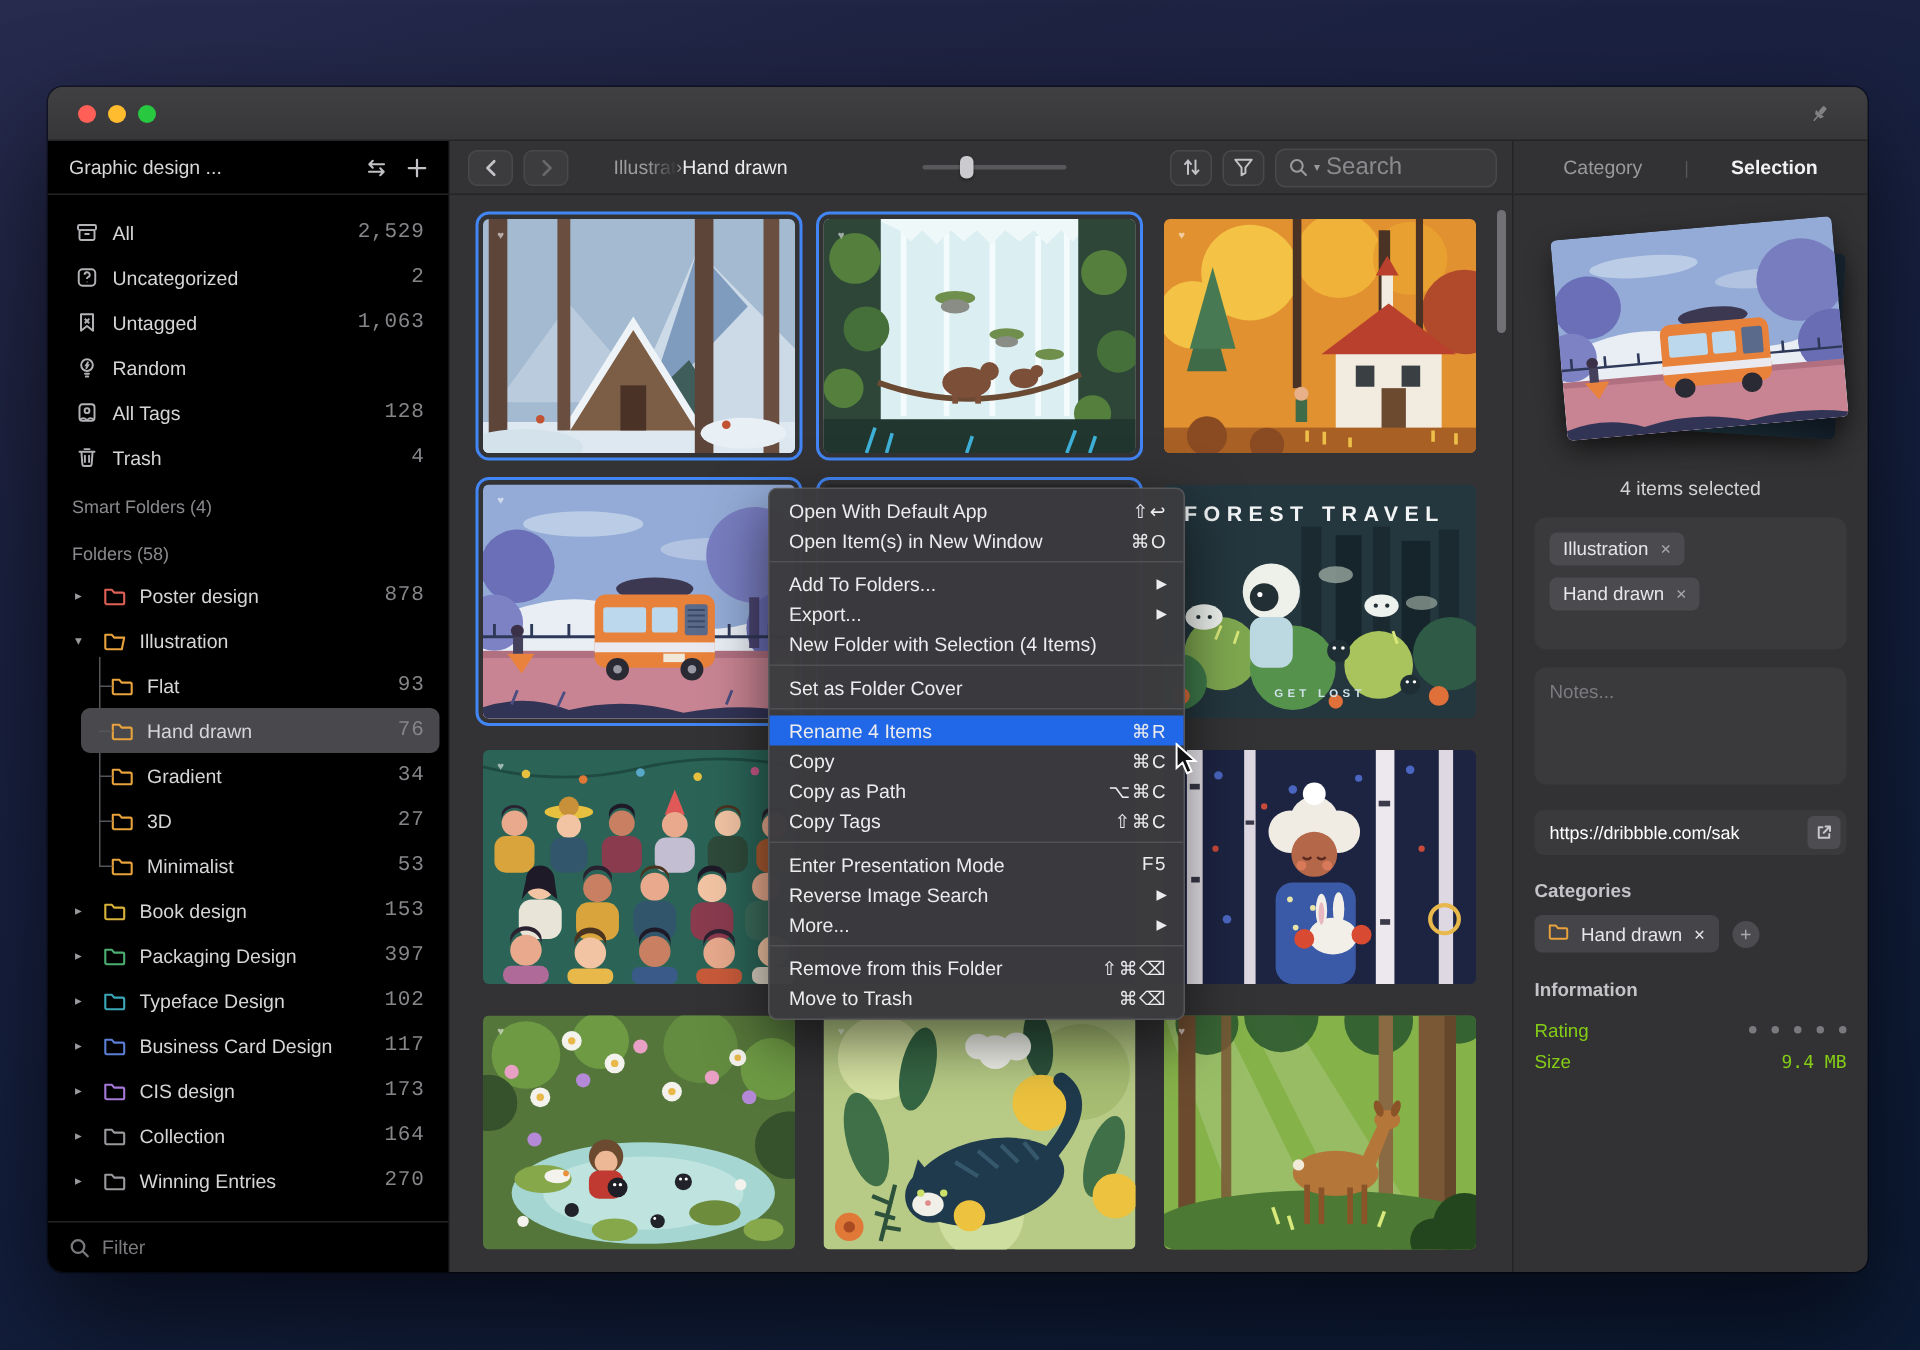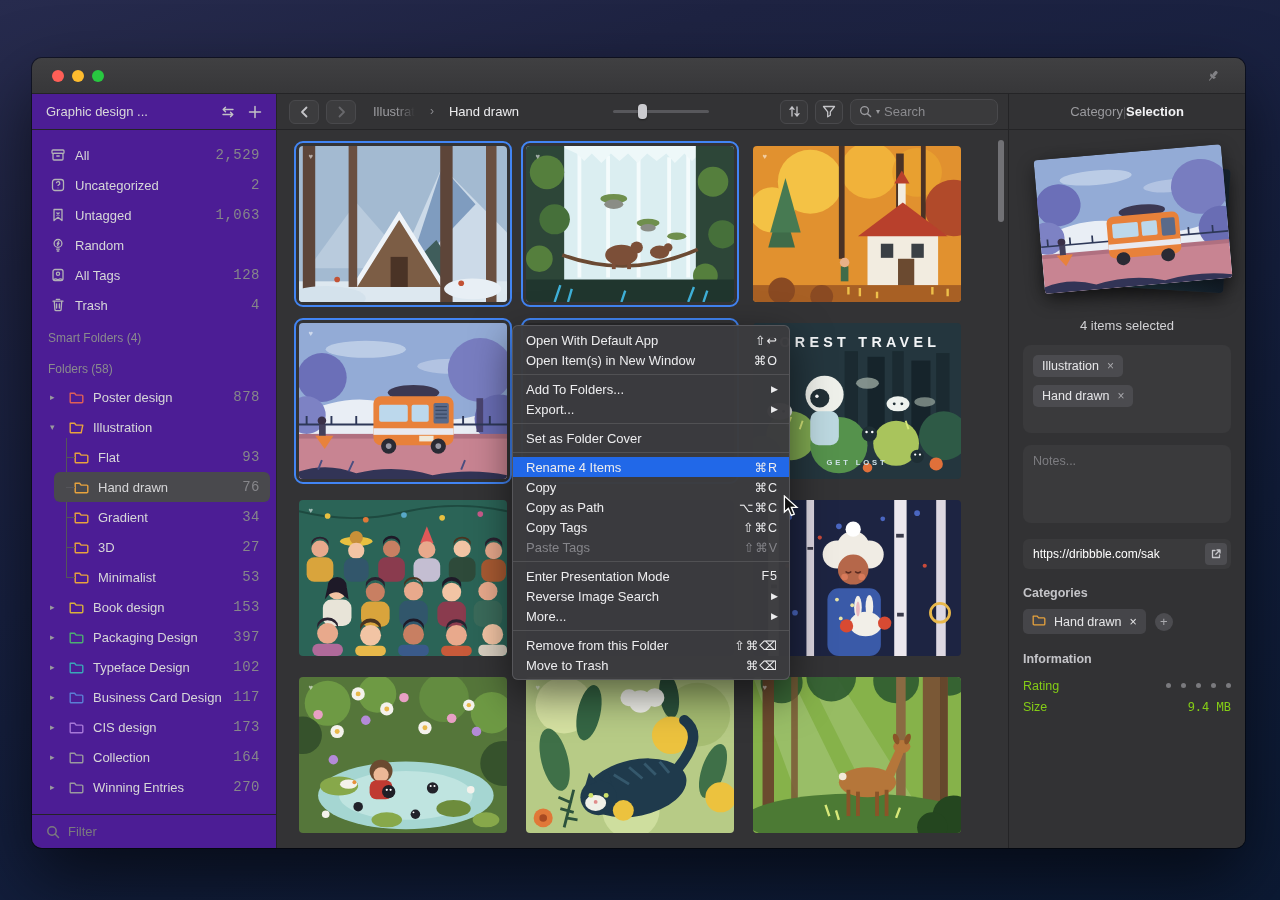--- a/index.html
+++ b/index.html
@@ -16,21 +16,21 @@
     display:flex; flex-direction:column; position:absolute;
   }
   .titlebar { height:36px; flex:none; background:linear-gradient(#404042,#373739); border-bottom:1px solid #242426; position:relative; }
   .traffic { position:absolute; left:20px; top:12px; display:flex; gap:8px; }
   .dot { width:12px; height:12px; border-radius:50%; }
   .dot.r{background:#ff5f57} .dot.y{background:#febc2e} .dot.g{background:#28c840}
   .pin { position:absolute; right:24px; top:10px; opacity:.75; }
   .wbody { flex:1; display:flex; min-height:0; }
 
   
-  .sidebar { width:245px; flex:none; background:#4c1d95; border-right:1px solid #242426; display:flex; flex-direction:column; position:relative; }
+  .sidebar { width:268px; flex:none; background:#000000; border-right:1px solid #242426; display:flex; flex-direction:column; position:relative; }
   .sb-header { height:36px; flex:none; border-bottom:1px solid #242426; display:flex; align-items:center; padding:0 14px; gap:12px; }
   .sb-title { color:#d8d8da; font-size:13px; flex:1; white-space:nowrap; overflow:hidden; }
   .hicon { color:#c2c2c6; display:flex; align-items:center; }
   .sb-list { flex:1; padding-top:10px; overflow:hidden; }
   .row, .frow { height:30px; margin:0 6px; border-radius:6px; display:flex; align-items:center; gap:9px; padding:0 10px 0 12px; font-size:13px; color:#d6d6d8; }
   .cnt { margin-left:auto; font-family:Liberation Mono, monospace; font-size:14px; color:#86868a; letter-spacing:.5px; }
   .sect { height:26px; margin-top:5px; display:flex; align-items:center; padding:0 16px; color:#8a8a8e; font-size:12px; }
   .frow .disc { width:10px; font-size:9px; color:#9a9a9e; flex:none; }
   .frow.child { margin-left:22px; padding-left:20px; position:relative; }
   .frow.child::before { content:""; position:absolute; left:12px; top:50%; width:9px; height:1px; background:#55555a; }
@@ -38,30 +38,30 @@
   .children::before { content:""; position:absolute; left:34px; top:-4px; bottom:14px; width:1px; background:#55555a; }
   .frow.selected { background:#49494d; }
   .filterbar { height:34px; flex:none; border-top:1px solid #242426; display:flex; align-items:center; gap:8px; padding:0 14px; }
   .filterbar input { flex:1; background:transparent; border:none; outline:none; color:#c8c8cc; font-size:13px; font-family:"Liberation Sans",sans-serif; }
   .filterbar input::placeholder { color:#7a7a7e; }
 
   
   .main { flex:1; min-width:0; background:#333335; display:flex; flex-direction:column; position:relative; }
   .toolbar { height:36px; flex:none; border-bottom:1px solid #242426; display:flex; align-items:center; padding:0 10px 0 12px; gap:7px; }
   .navbtn { width:30px; height:24px; flex:none; border:1px solid #49494c; background:#3c3c3e; border-radius:6px; display:flex; align-items:center; justify-content:center; }
-  .crumbs { display:flex; align-items:flex-start; gap:15px; font-size:13px; margin-left:10px; white-space:nowrap; }
+  .crumbs { display:flex; align-items:flex-start; gap:0; font-size:13px; margin-left:23px; white-space:nowrap; }
   .crumb-parent { color:#9c9ca0; -webkit-mask-image:linear-gradient(90deg,#000 55%,transparent 100%); mask-image:linear-gradient(90deg,#000 55%,transparent 100%); }
   .crumb-sep { color:#8a8a8e; font-size:12px; }
   .crumb-current { color:#ececee; }
   .spacer1 { flex:1.4; } .spacer2 { flex:1; }
   .slider { width:96px; height:3px; background:#58585c; border-radius:2px; position:relative; flex:none; }
   .slider .thumb { position:absolute; left:26%; top:-6px; width:9px; height:15px; border-radius:4px; background:#cbcbcf; box-shadow:0 1px 2px rgba(0,0,0,.4); }
   .sqbtn { width:28px; height:24px; flex:none; border:1px solid #49494c; background:#38383a; border-radius:6px; display:flex; align-items:center; justify-content:center; }
   .search { width:148px; height:26px; flex:none; background:#3a3a3c; border:1px solid #49494c; border-radius:7px; display:flex; align-items:center; gap:4px; padding:0 8px; }
-  .search input { flex:1; min-width:0; background:transparent; border:none; outline:none; color:#e5e5e5; font-size:13px; font-family:"Liberation Sans",sans-serif; }
+  .search input { flex:1; min-width:0; background:transparent; border:none; outline:none; color:#e5e5e5; font-size:16px; font-family:"Liberation Sans",sans-serif; }
   .search input::placeholder { color:#8a8a8e; }
   .chev { color:#9a9a9e; font-size:8px; }
 
   .grid { flex:1; position:relative; padding:11px 0 0 17px; display:grid; grid-template-columns:repeat(3,218px); grid-auto-rows:166px; gap:11px 9px; align-content:start; overflow:hidden; }
   .tile { border:2px solid transparent; border-radius:9px; padding:3px; }
   .tile.sel { border-color:#4285f4; }
   .tile svg, .tile .ph { width:100%; height:100%; border-radius:4px; display:block; }
   .ph { background:#2a2a2c; }
   .vscroll { position:absolute; right:4px; top:10px; width:6px; height:82px; border-radius:3px; background:#717175; }
   svg text { font-family:"Liberation Sans", sans-serif; }
@@ -74,21 +74,21 @@
   .mi .lab { flex:1; white-space:nowrap; }
   .mi .sc { margin-left:12px; font-size:12.5px; color:#ececee; letter-spacing:1px; white-space:nowrap; }
   .mi .arr { margin-left:12px; font-size:9px; }
   .mi.hl { background:#2168e8; }
   .mi.dis, .mi.dis .sc { color:#85858a; }
   .msep { border-top:1px solid #515154; margin:4px 0; }
   .cursor { position:absolute; left:750px; top:437px; z-index:60; }
 
   
   .panel { width:237px; flex:none; background:#323234; border-left:1px solid #242426; display:flex; flex-direction:column; }
-  .panel-header { height:36px; flex:none; border-bottom:1px solid #242426; display:flex; align-items:center; justify-content:center; gap:0; font-size:13px; }
+  .panel-header { height:36px; flex:none; border-bottom:1px solid #242426; display:flex; align-items:center; justify-content:center; gap:28px; font-size:13px; }
   .ptab { color:#9a9a9e; } .ptab.active { color:#f2f2f4; font-weight:bold; }
   .pdiv { color:#56565a; font-size:12px; }
   .panel-body { flex:1; padding:12px 14px; overflow:hidden; }
   .preview { height:172px; position:relative; margin-bottom:4px; }
   .card { position:absolute; border-radius:4px; box-shadow:0 7px 18px rgba(0,0,0,.45); }
   .card.back { left:28px; top:22px; width:176px; height:124px; transform:rotate(3.5deg); background:linear-gradient(100deg,#57793c 0%,#24414b 45%,#141f2b 100%); }
   .card.front { left:16px; top:10px; width:188px; height:134px; transform:rotate(-5deg); overflow:hidden; }
   .card.front svg { width:100%; height:100%; display:block; }
   .sel-count { text-align:center; color:#d2d2d5; font-size:13px; margin:0 0 12px; }
   .tagsbox { background:#3a3a3c; border-radius:8px; padding:10px; min-height:88px; display:flex; flex-direction:column; align-items:flex-start; gap:8px; margin-bottom:12px; }
@@ -944,44 +944,43 @@
     </div>
     <div class="msep"></div>
     <div class="mi">
       <span class="lab">Add To Folders...</span>
       <span class="arr">▶</span>
     </div>
     <div class="mi">
       <span class="lab">Export...</span>
       <span class="arr">▶</span>
     </div>
+    <div class="mi">
+      <span class="lab">New Folder with Selection (4 Items)</span>
+    </div>
     <div class="msep"></div>
     <div class="mi">
       <span class="lab">Set as Folder Cover</span>
     </div>
     <div class="msep"></div>
     <div class="mi hl">
       <span class="lab">Rename 4 Items</span>
       <span class="sc">⌘R</span>
     </div>
     <div class="mi">
       <span class="lab">Copy</span>
       <span class="sc">⌘C</span>
     </div>
     <div class="mi">
       <span class="lab">Copy as Path</span>
       <span class="sc">⌥⌘C</span>
     </div>
     <div class="mi">
       <span class="lab">Copy Tags</span>
       <span class="sc">⇧⌘C</span>
-    </div>
-    <div class="mi dis">
-      <span class="lab">Paste Tags</span>
-      <span class="sc">⇧⌘V</span>
     </div>
     <div class="msep"></div>
     <div class="mi">
       <span class="lab">Enter Presentation Mode</span>
       <span class="sc">F5</span>
     </div>
     <div class="mi">
       <span class="lab">Reverse Image Search</span>
       <span class="arr">▶</span>
     </div>

